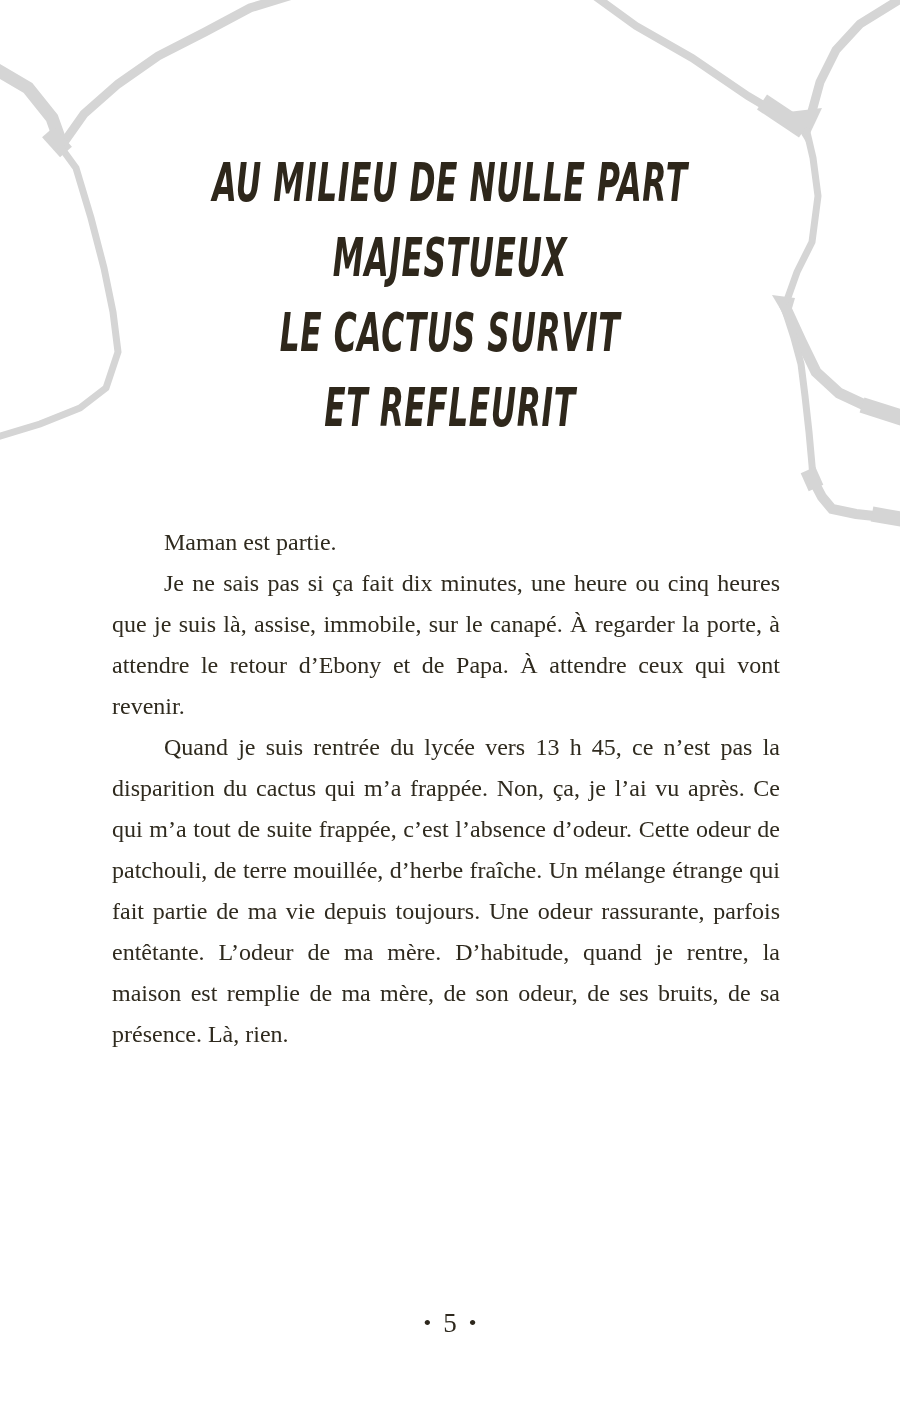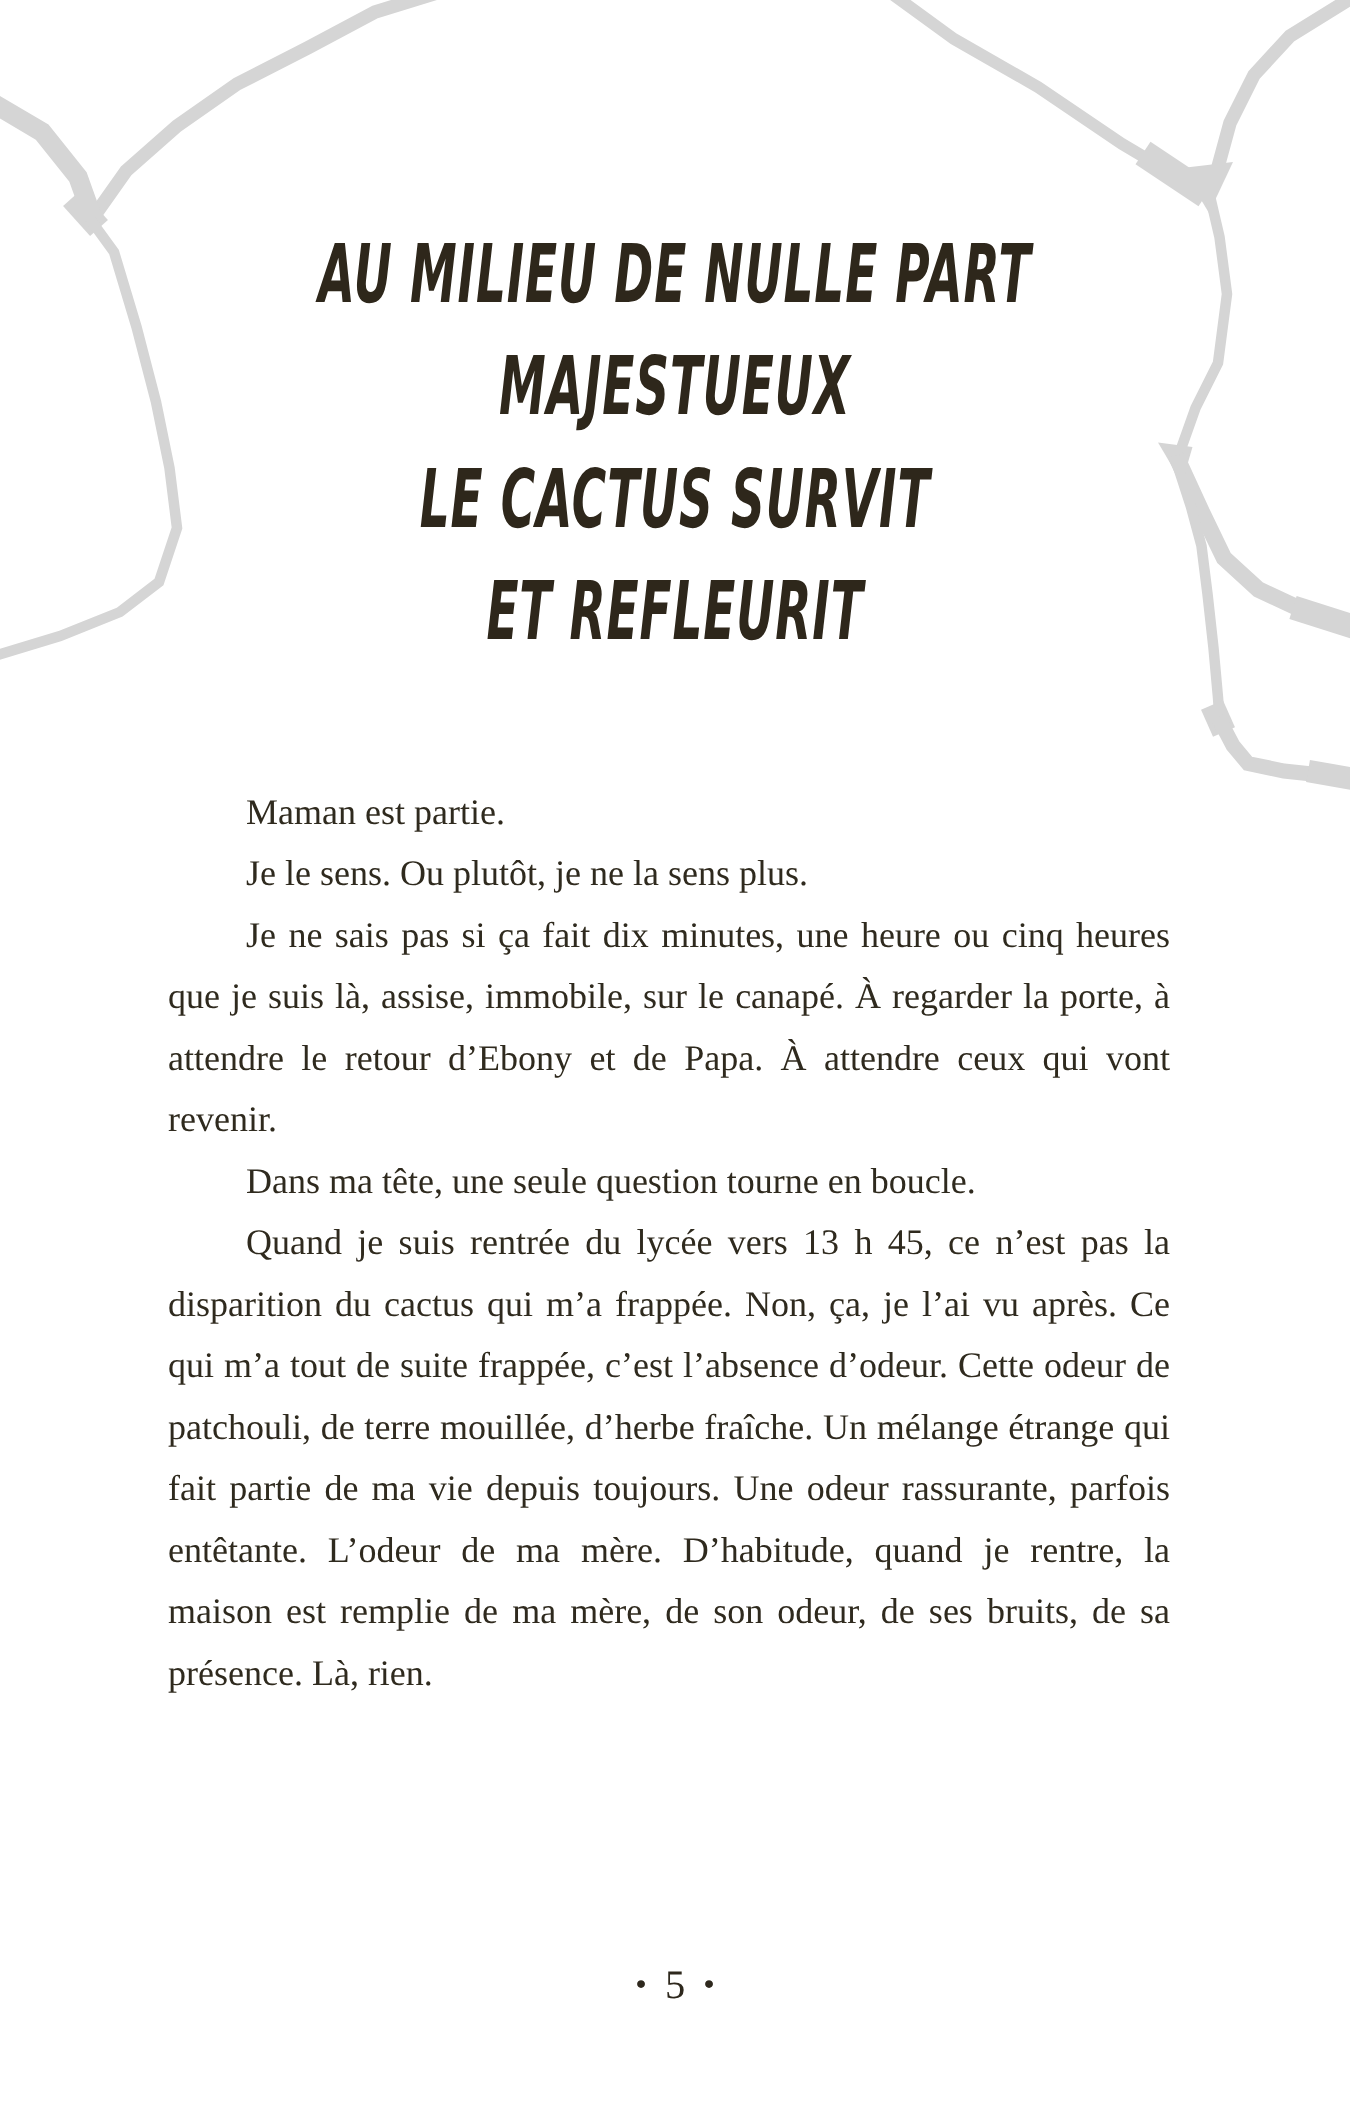--- a/index.html
+++ b/index.html
@@ -95,23 +95,21 @@
 
   <header class="haiku">
     <div class="haiku-line">Au milieu de nulle part</div>
     <div class="haiku-line">Majestueux</div>
     <div class="haiku-line">Le cactus survit</div>
     <div class="haiku-line">Et refleurit</div>
   </header>
 
   <section class="body-text">
     <p>Maman est partie.</p>
-    <p>Je le sens. Ou plutôt, je ne la sens plus.</p>
     <p>Je ne sais pas si ça fait dix minutes, une heure ou cinq heures que je suis là, assise, immobile, sur le canapé. À regarder la porte, à attendre le retour d’Ebony et de Papa. À attendre ceux qui vont revenir.</p>
-    <p>Dans ma tête, une seule question tourne en boucle.</p>
     <p>Quand je suis rentrée du lycée vers 13 h 45, ce n’est pas la disparition du cactus qui m’a frappée. Non, ça, je l’ai vu après. Ce qui m’a tout de suite frappée, c’est l’absence d’odeur. Cette odeur de patchouli, de terre mouillée, d’herbe fraîche. Un mélange étrange qui fait partie de ma vie depuis toujours. Une odeur rassurante, parfois entêtante. L’odeur de ma mère. D’habitude, quand je rentre, la maison est remplie de ma mère, de son odeur, de ses bruits, de sa présence. Là, rien.</p>
   </section>
 
   <footer class="page-footer">
     <span class="dot">•</span><span class="num">5</span><span class="dot">•</span>
   </footer>
 
 </main>
 
 </body></html>

